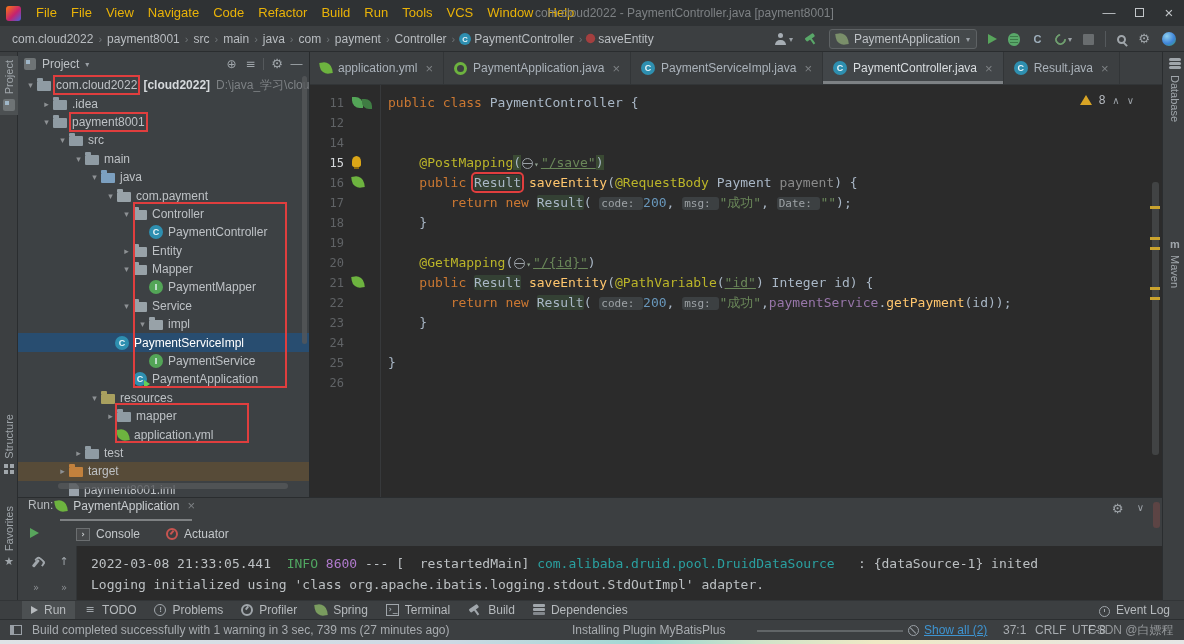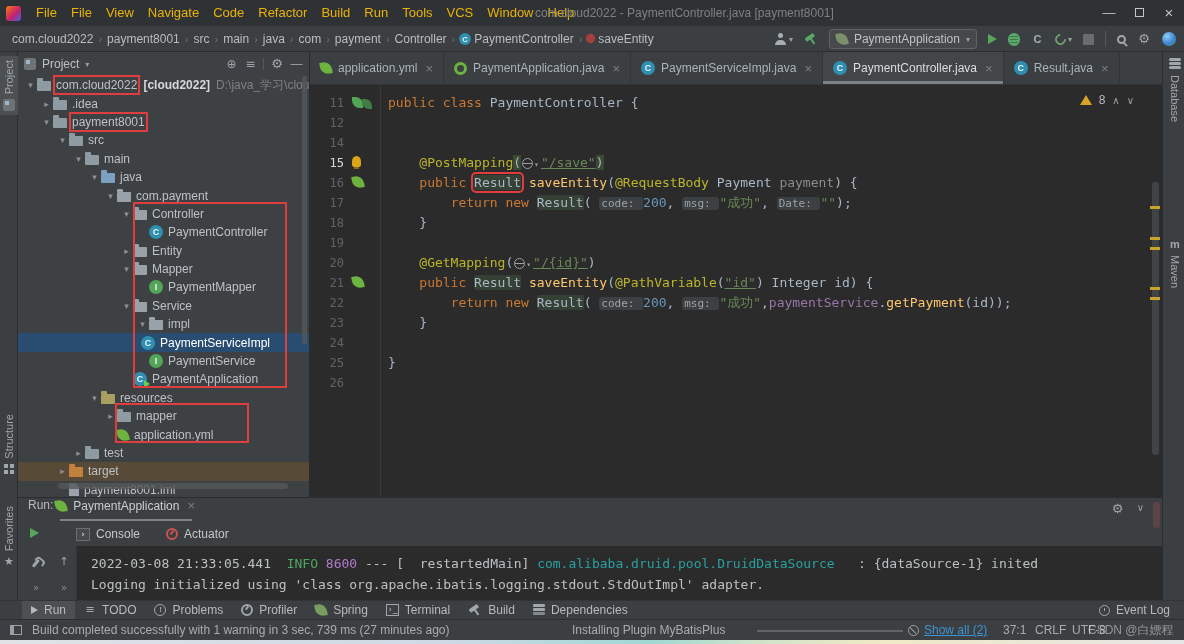--- a/index.html
+++ b/index.html
@@ -196,21 +196,21 @@
   .console{position:absolute;left:58px;top:48px;right:0;bottom:0;background:#2b2b2b;border-left:1px solid #323537;padding:7px 0 0 14px;overflow:hidden}
   .con-line{font:13px/21px "DejaVu Sans Mono","Liberation Mono",monospace;color:#bcc0c3;white-space:pre}
   .c-info{color:#50a661}.c-pid{color:#b07acc}.c-logger{color:#2aa0a0}
   .csb{position:absolute;right:2px;top:4px;width:7px;height:26px;background:#5c4444;border-radius:3px}
 
   
   .bottombar{position:absolute;left:0;top:600px;width:1184px;height:19px;background:#3c3f41;border-top:1px solid #323537;
              display:flex;align-items:center;padding-left:22px;font-size:12px}
   .bb-item{display:flex;align-items:center;gap:6px;padding:0 9px;height:19px;color:#b6babd}
   .bb-item.active{background:#4c5052}
-  .eventlog{position:absolute;right:14px;display:flex;align-items:center;gap:6px;color:#b6babd}
+  .eventlog{position:absolute;right:14px;display:flex;align-items:flex-end;gap:6px;color:#b6babd}
   .statusbar{position:relative;position:absolute;left:0;top:619px;width:1184px;height:21px;background:#3c3f41;
              border-top:1px solid #2b2e30;display:flex;align-items:center;color:#a8acb0;font-size:12px}
   .sb-msg{margin-left:10px;display:flex;align-items:center;gap:10px}
   .sb-abs{position:absolute;top:0;line-height:21px;white-space:nowrap}
   .ptrack{position:absolute;top:10px;left:757px;width:146px;height:2px;background:#616567}
   .pfill{width:62%;height:2px;background:#a0a4a6}
   .sb-link{color:#3e94d1;text-decoration:underline}
   .watermark{position:absolute;left:1088px;top:0;line-height:21px;color:rgba(218,222,226,.55);font-size:12px;pointer-events:none}
   .strip{position:absolute;left:0;top:640px;width:1184px;height:4px;
          background:linear-gradient(90deg,#dfe3e6 0%,#cdd9e4 38%,#9fd8d2 55%,#cfe3c9 64%,#efe9c5 74%,#e6e6e6 100%)}
@@ -390,21 +390,21 @@
         <div class="trow" style="padding-left: 102px;">
           <span class="chev">▾</span>
           <span class="ic ic-package"></span>
           <span class="lbl">Service</span>
         </div>
         <div class="trow" style="padding-left: 118px;">
           <span class="chev">▾</span>
           <span class="ic ic-package"></span>
           <span class="lbl">impl</span>
         </div>
-        <div class="trow sel" style="padding-left: 110px;">
+        <div class="trow sel" style="padding-left: 84px;">
           <span class="chev"></span>
           <span class="ic ic-class"></span>
           <span class="lbl">PaymentServiceImpl</span>
         </div>
         <div class="trow" style="padding-left: 118px;">
           <span class="chev"></span>
           <span class="ic ic-interface"></span>
           <span class="lbl">PaymentService</span>
         </div>
         <div class="trow" style="padding-left: 102px;">

